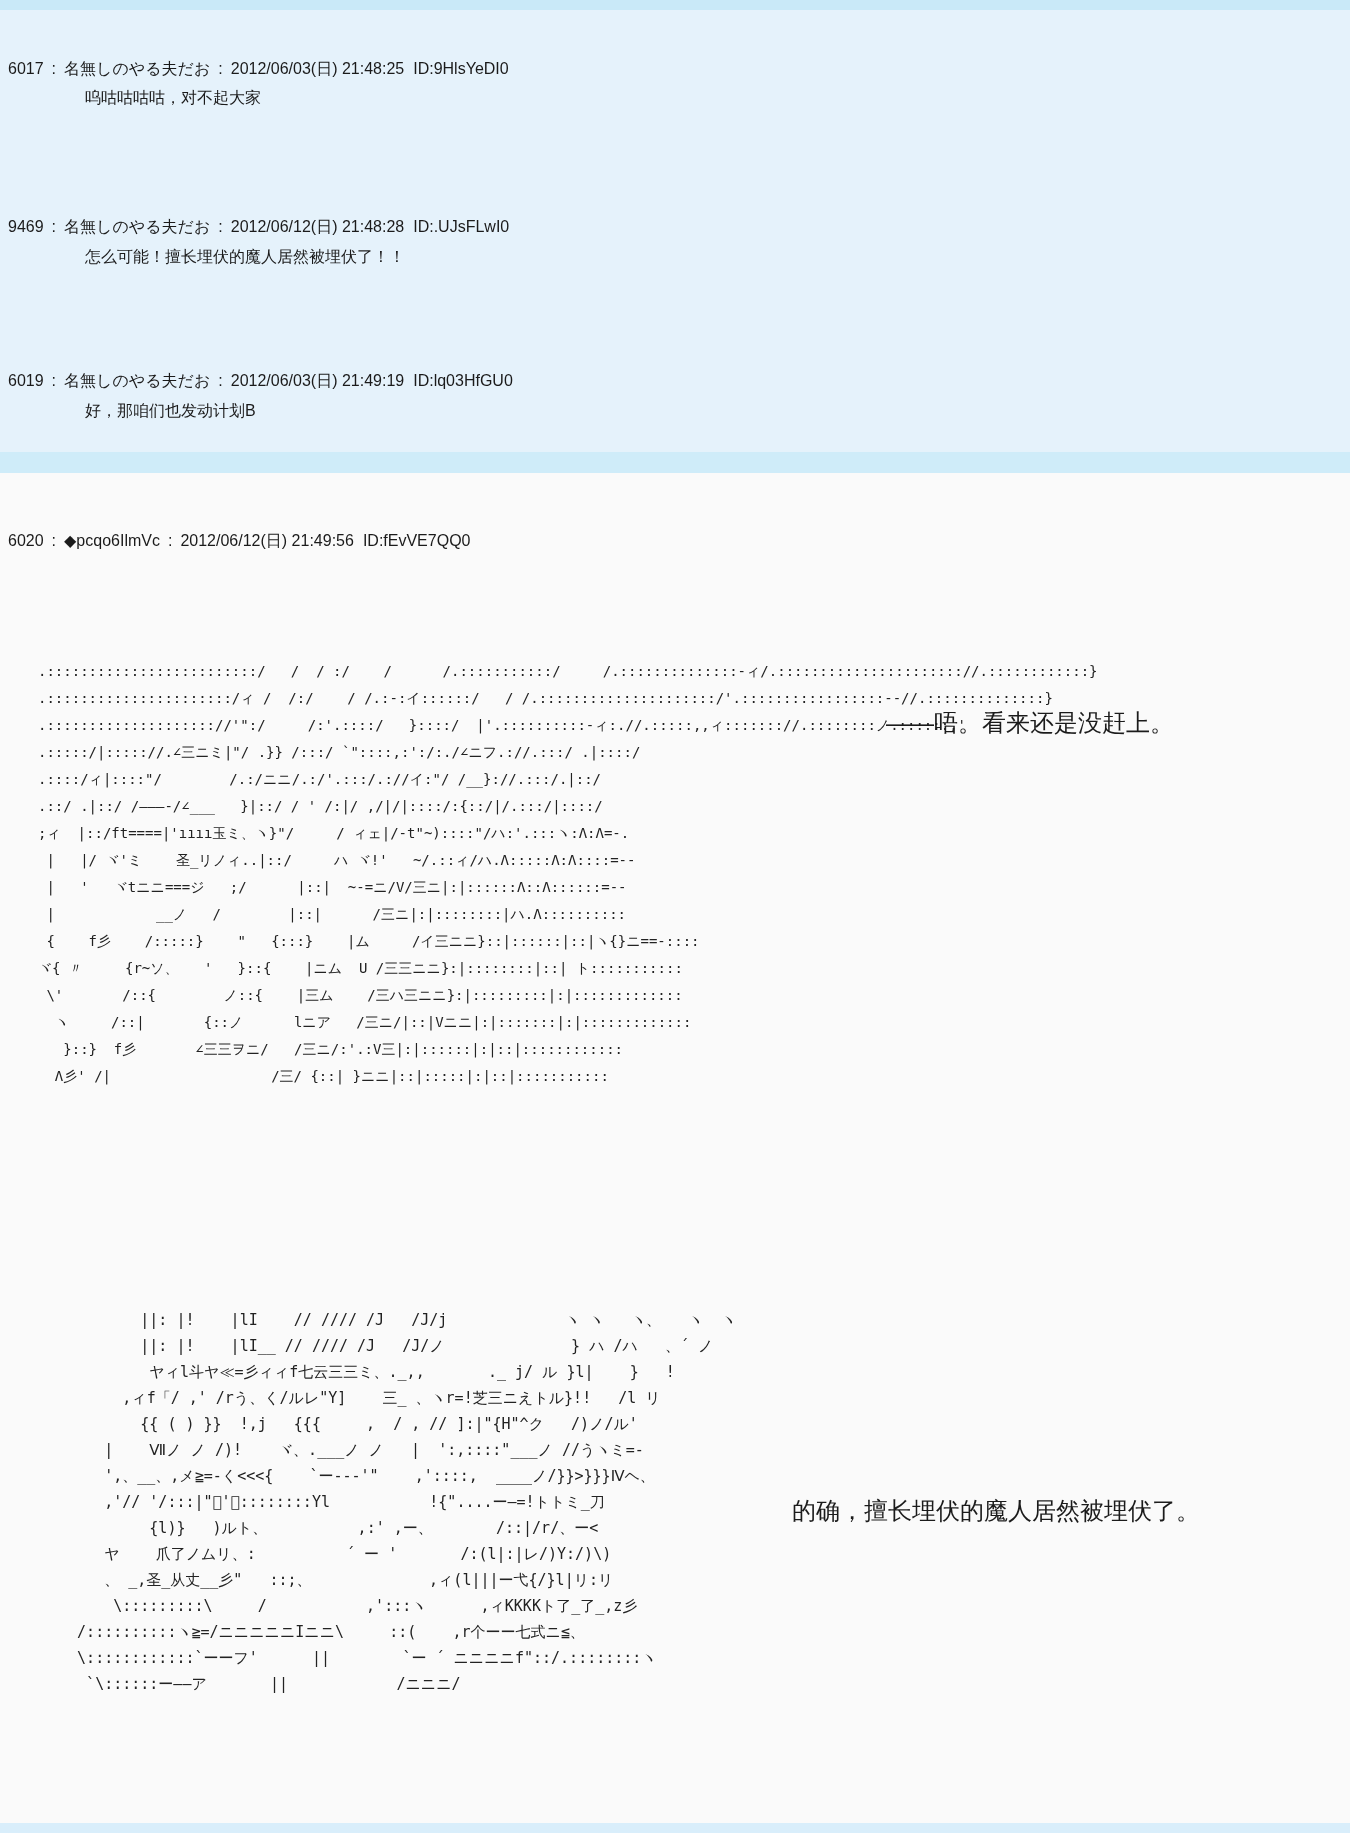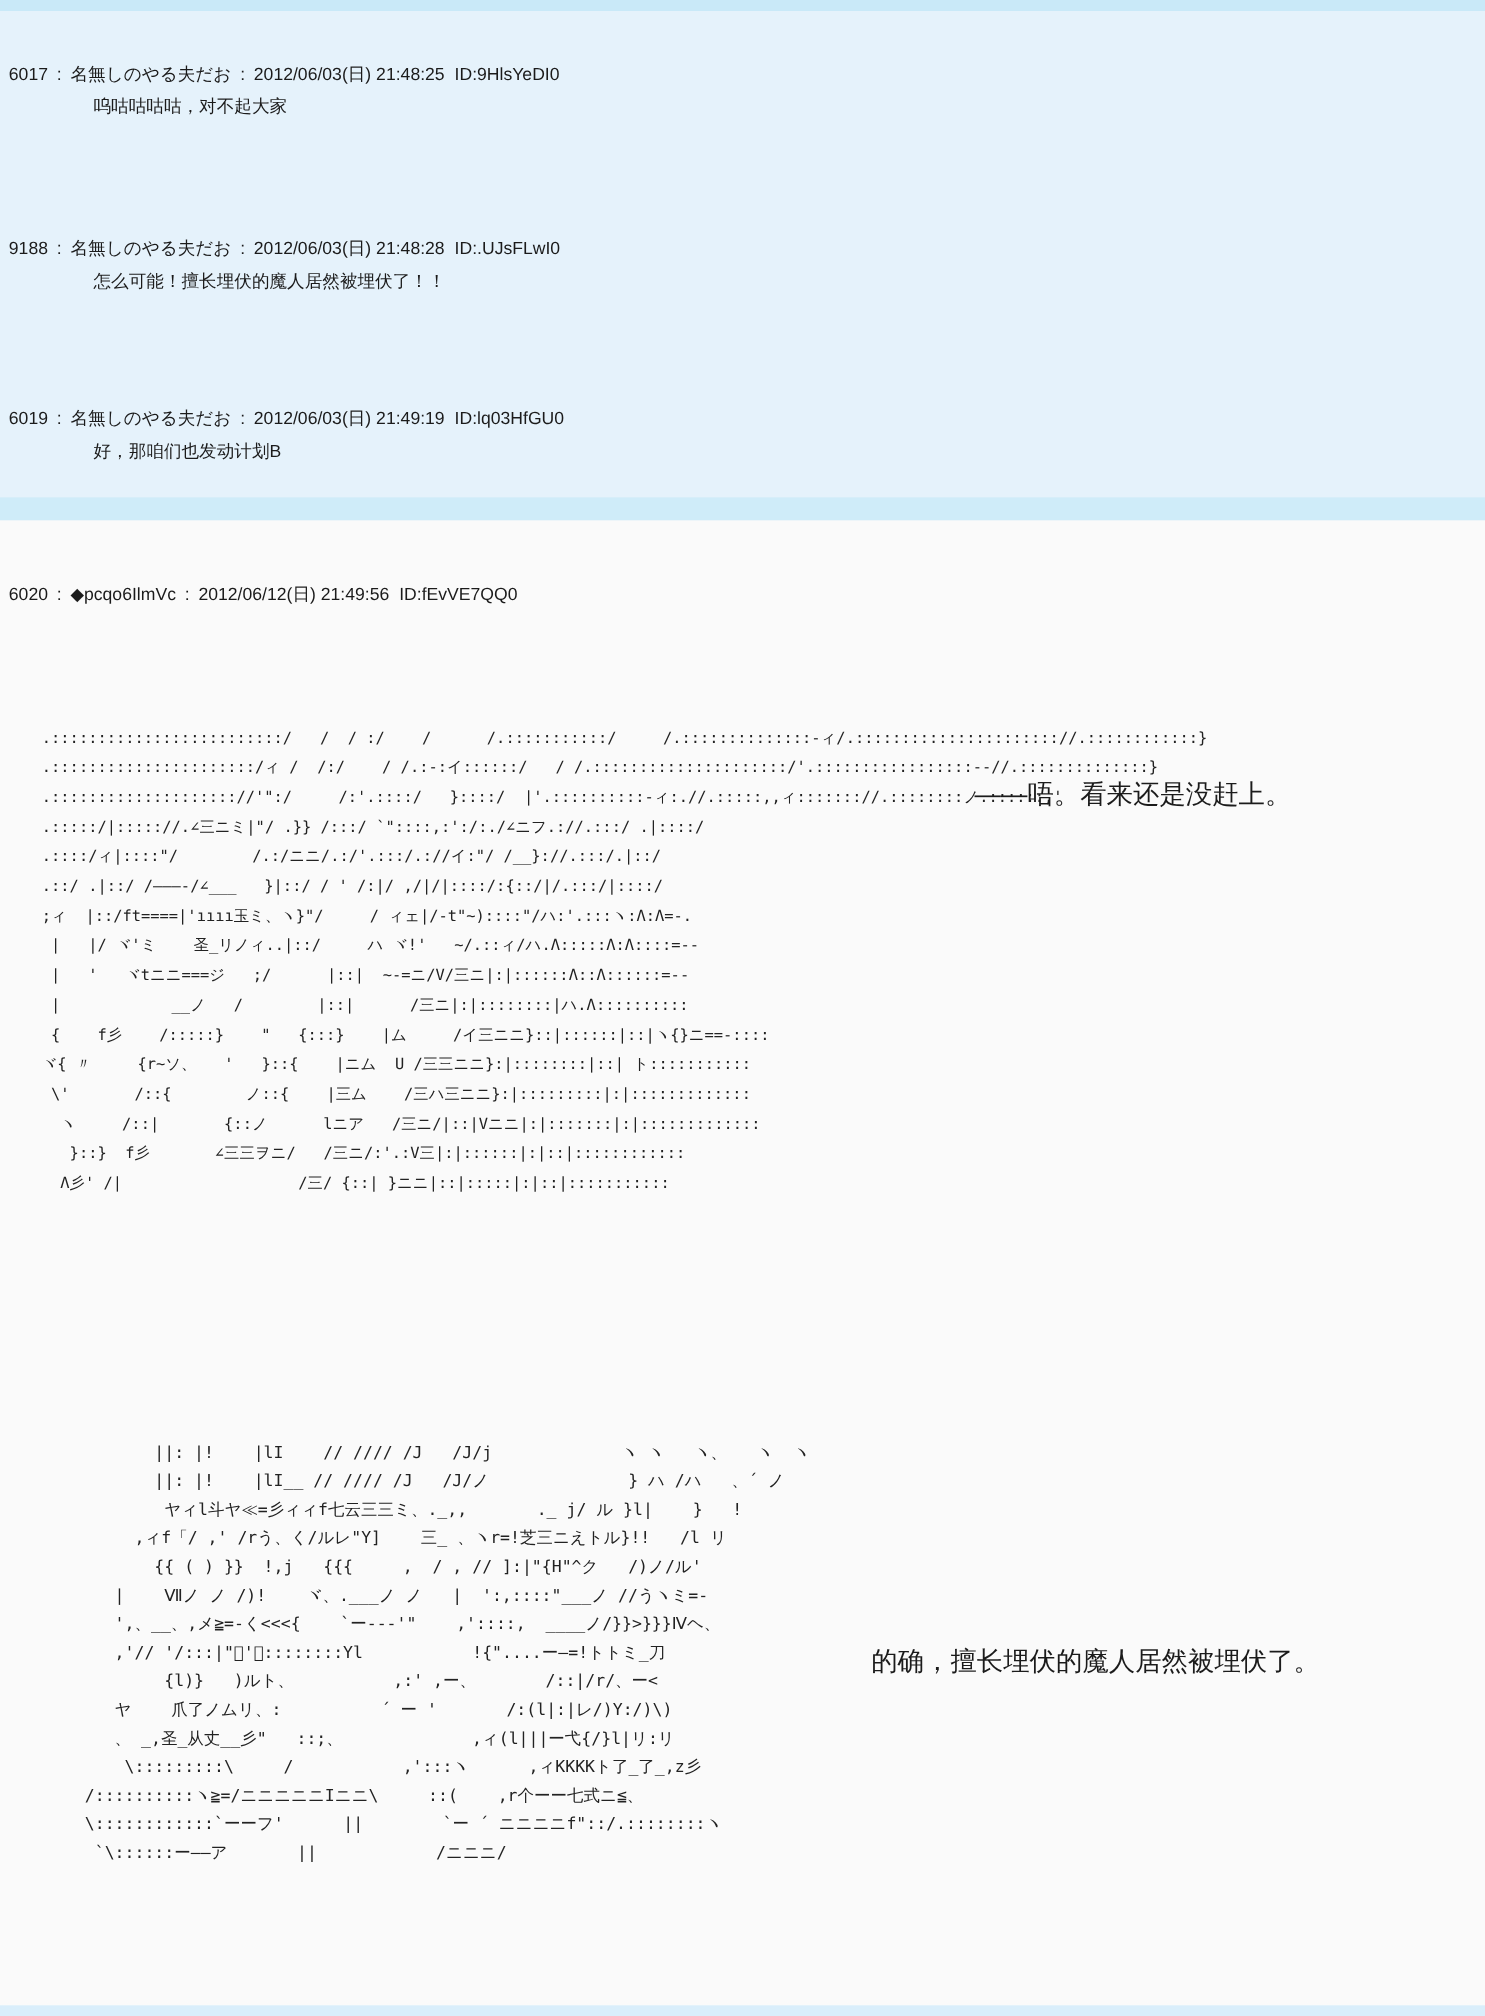--- a/index.html
+++ b/index.html
@@ -45,21 +45,21 @@
 <body>
 
 <div class="layer bar-top"></div>
 <div class="layer section-blue"></div>
 <div class="layer bar-mid"></div>
 <div class="layer bar-bottom"></div>
 
 <div class="hdr" style="top:58px"><span>6017</span><span class="sep">:</span><span>名無しのやる夫だお</span><span class="sep">:</span><span>2012/06/03(日) 21:48:25</span><span class="pid">ID:9HlsYeDI0</span></div>
 <div class="pbody" style="top:87px">呜咕咕咕咕，对不起大家</div>
 
-<div class="hdr" style="top:216px"><span>9188</span><span class="sep">:</span><span>名無しのやる夫だお</span><span class="sep">:</span><span>2012/06/03(日) 21:48:28</span><span class="pid">ID:.UJsFLwI0</span></div>
+<div class="hdr" style="top:216px"><span>9469</span><span class="sep">:</span><span>名無しのやる夫だお</span><span class="sep">:</span><span>2012/06/12(日) 21:48:28</span><span class="pid">ID:.UJsFLwI0</span></div>
 <div class="pbody" style="top:246px">怎么可能！擅长埋伏的魔人居然被埋伏了！！</div>
 
 <div class="hdr" style="top:370px"><span>6019</span><span class="sep">:</span><span>名無しのやる夫だお</span><span class="sep">:</span><span>2012/06/03(日) 21:49:19</span><span class="pid">ID:lq03HfGU0</span></div>
 <div class="pbody" style="top:400px">好，那咱们也发动计划B</div>
 
 <div class="hdr" style="top:530px"><span>6020</span><span class="sep">:</span><span>◆pcqo6IlmVc</span><span class="sep">:</span><span>2012/06/12(日) 21:49:56</span><span class="pid">ID:fEvVE7QQ0</span></div>
 
 <pre class="aa aa1">.:::::::::::::::::::::::::/   /  / :/    /      /.:::::::::::/     /.::::::::::::::-ィ/.:::::::::::::::::::::://.::::::::::::}
 .::::::::::::::::::::::/ィ /  /:/    / /.:-:イ::::::/   / /.:::::::::::::::::::::/'.:::::::::::::::::--//.::::::::::::::}
 .:::::::::::::::::::://'":/     /:'.::::/   }::::/  |'.::::::::::-ィ:.//.:::::,,ィ::::::://.::::::::ノ.::::::,'

